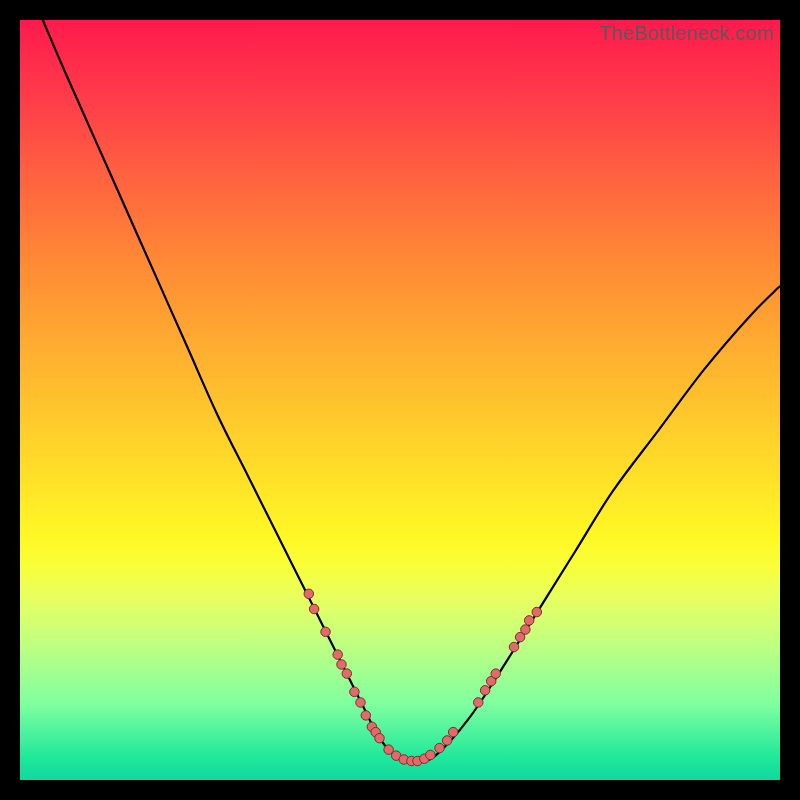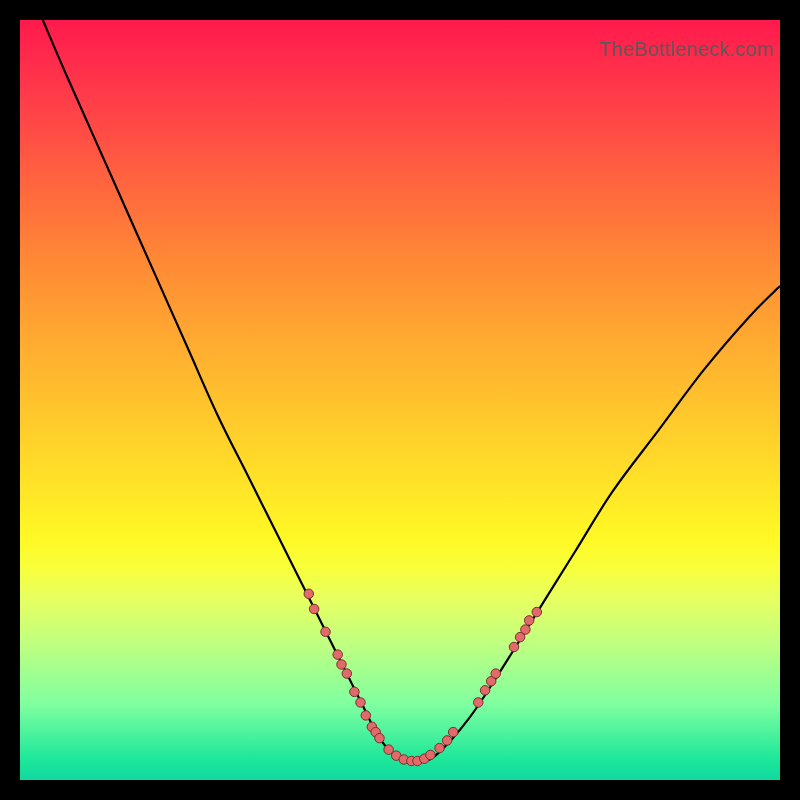--- a/index.html
+++ b/index.html
@@ -26,21 +26,21 @@
       #fff825 68%,
       #f8ff3a 72%,
       #e8ff60 76%,
       #c0ff80 82%,
       #80ffa0 90%,
       #20e89a 97%,
       #10d8a0 100%);
   }
   .watermark {
     position: absolute;
-    top: 18px;
+    top: 2px;
     right: 6px;
     font-family: Arial, Helvetica, sans-serif;
     font-size: 20px;
     color: #595959;
     letter-spacing: 0.2px;
   }
   svg.curve {
     position: absolute;
     left: 0; top: 0;
     width: 760px;

